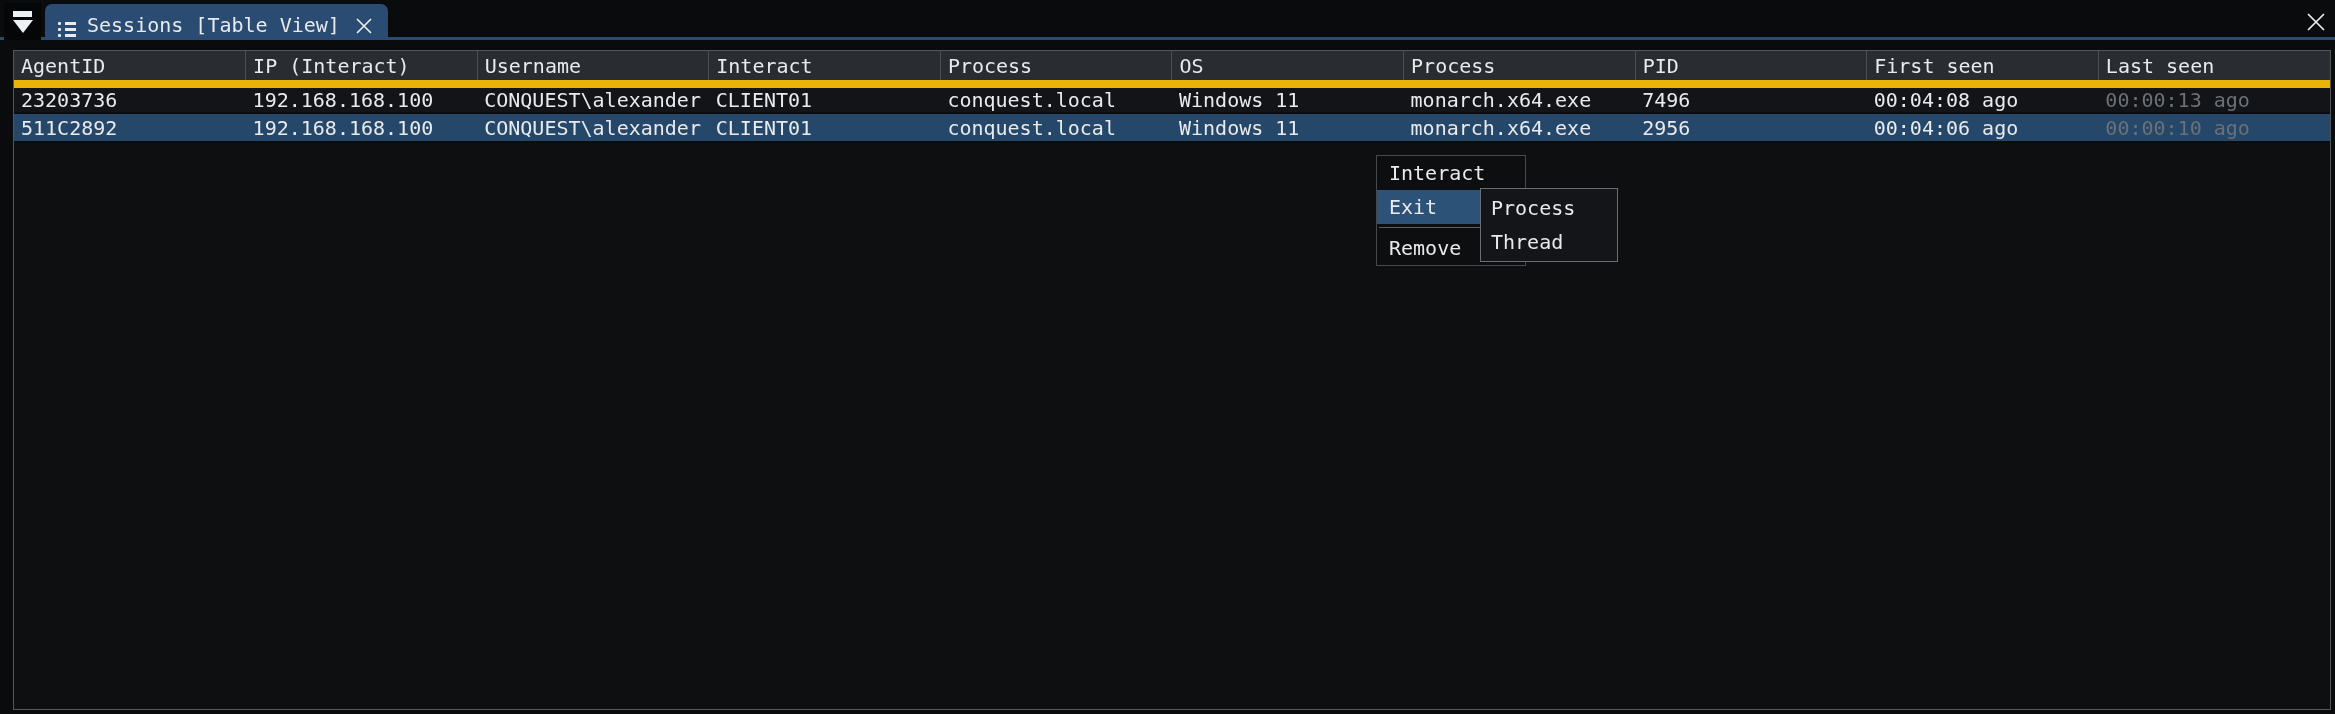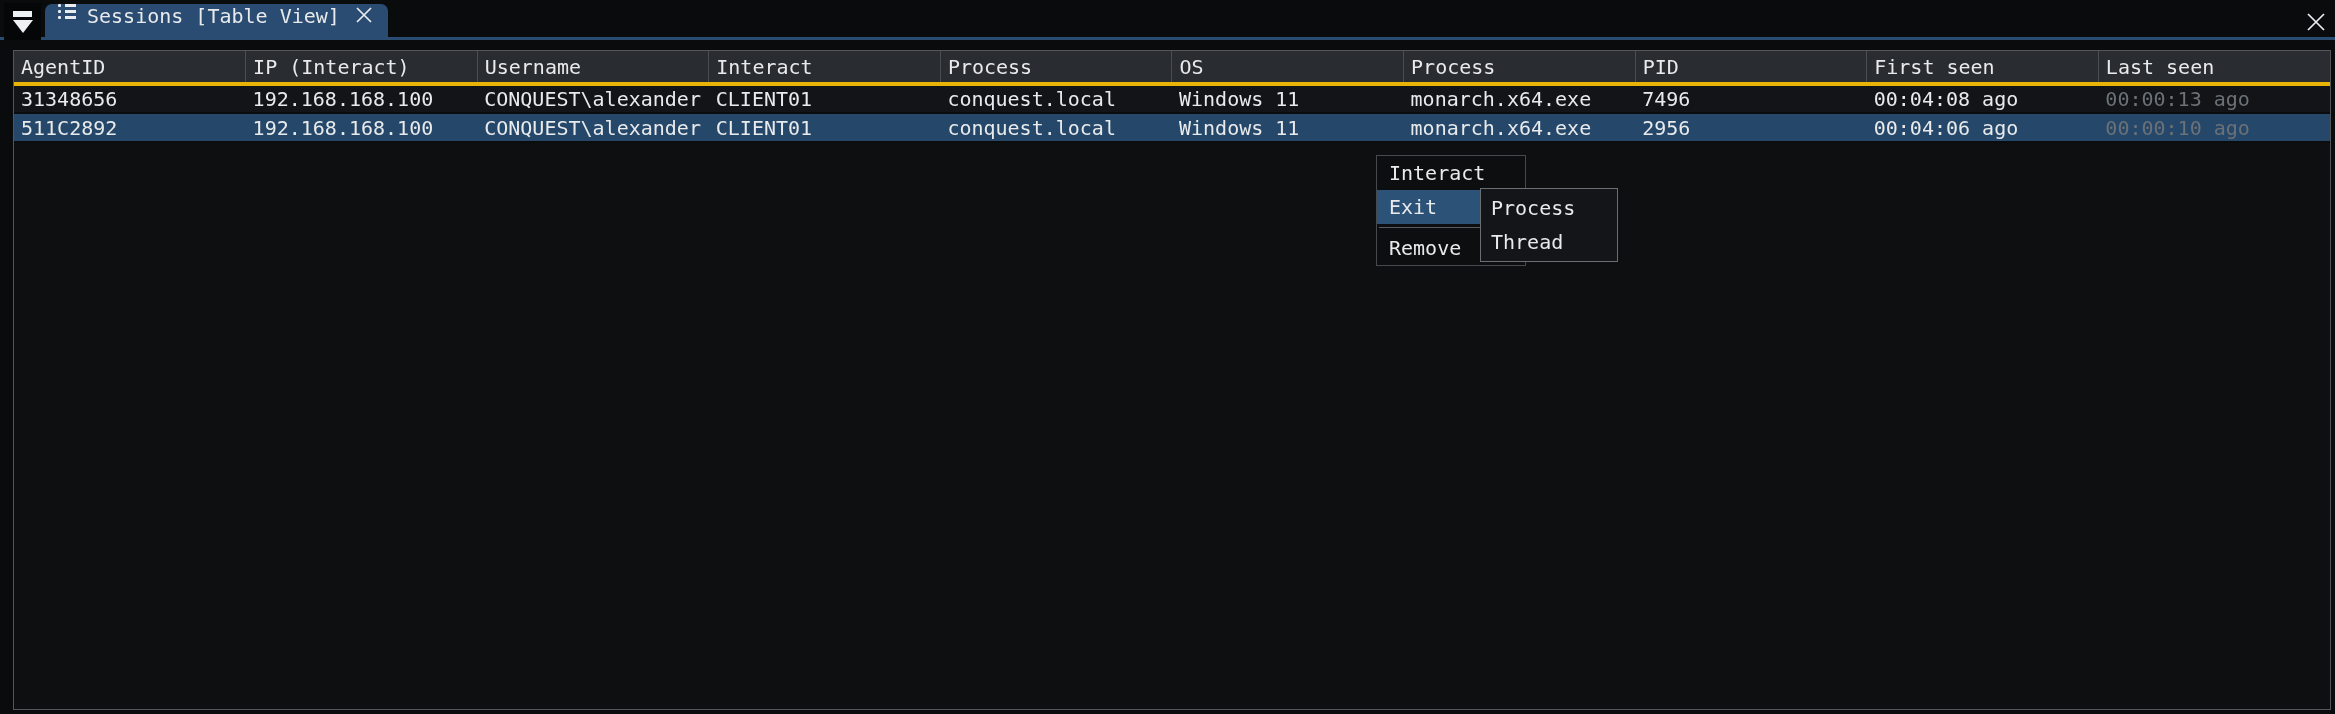--- a/index.html
+++ b/index.html
@@ -14,32 +14,32 @@
     background:var(--bg-window);
     font-family:"DejaVu Sans Mono","Liberation Mono",monospace;
     color:var(--text-primary);
     position:relative;
   }
   
   .tabbar{position:relative;height:40px;border-bottom:3px solid var(--accent);background:var(--bg-window)}
   .filter-btn{position:absolute;left:4px;top:3px;width:37px;height:37px;background:#050607;display:flex;flex-direction:column;align-items:center;justify-content:center;cursor:pointer}
   .funnel-bar{width:19px;height:6px;background:#eef1f3;margin-bottom:3px}
   .funnel-tri{width:0;height:0;border-left:10px solid transparent;border-right:10px solid transparent;border-top:13px solid #eef1f3}
-  .tab{position:absolute;left:45px;bottom:0;height:33px;display:flex;align-items:flex-start;gap:11px;padding:0 13px;background:var(--accent);border-radius:7px 7px 0 0;font-size:20px;cursor:pointer;white-space:nowrap}
+  .tab{position:absolute;left:45px;bottom:0;height:33px;display:flex;align-items:flex-end;gap:11px;padding:0 13px;background:var(--accent);border-radius:7px 7px 0 0;font-size:20px;cursor:pointer;white-space:nowrap}
   .list-icon{display:flex;flex-direction:column;gap:3px}
   .list-icon .li-row{display:flex;align-items:center;gap:4px}
   .list-icon .li-dot{width:3px;height:3px;background:#e8ecef;border-radius:1px}
   .list-icon .li-line{width:11px;height:3px;background:#e8ecef}
   .x-icon{display:inline-block;line-height:0}
   .tab .x-icon{margin-left:2px;cursor:pointer}
   .win-close{position:absolute;right:7px;top:10px;cursor:pointer}
   
   .panel{position:absolute;left:13px;top:50px;width:2318px;height:660px;background:var(--bg-panel);border:1px solid var(--border-panel);overflow:hidden}
   table{width:100%;border-collapse:collapse;table-layout:fixed;font-size:20px}
-  th{height:33px;background:var(--bg-header);font-weight:normal;text-align:left;padding:0 12px 0 7px;white-space:nowrap;overflow:hidden;border-bottom:4px solid #eab308;cursor:pointer}
+  th{height:33px;background:var(--bg-header);font-weight:normal;text-align:left;padding:0 12px 0 7px;white-space:nowrap;overflow:hidden;border-bottom:8px solid #eab308;cursor:pointer}
   th + th{border-left:1px solid var(--header-sep)}
   td{height:29px;padding:0 0 0 7px;white-space:nowrap;overflow:hidden;border-bottom:2px solid #0b0c0d;cursor:default}
   tbody tr:nth-child(odd){background:var(--row-odd)}
   tbody tr:nth-child(even){background:var(--row-even)}
   tbody tr.selected{background:var(--row-selected)}
   td.dim{color:var(--text-dim)}
   
   .context-menu{position:absolute;left:1376px;top:155px;width:150px;background:rgba(13,14,16,0.84);border:1px solid #46494d;z-index:20;font-size:20px}
   .menu-item{height:34px;display:flex;align-items:center;padding:0 6px 0 12px;cursor:pointer;white-space:nowrap}
   .menu-item.highlighted{background:var(--menu-highlight)}
@@ -98,21 +98,21 @@
         <th>Process</th>
         <th>OS</th>
         <th>Process</th>
         <th>PID</th>
         <th>First seen</th>
         <th>Last seen</th>
       </tr>
     </thead>
     <tbody>
         <tr>
-          <td>31348656</td>
+          <td>23203736</td>
           <td>192.168.168.100</td>
           <td>CONQUEST\alexander</td>
           <td>CLIENT01</td>
           <td>conquest.local</td>
           <td>Windows 11</td>
           <td>monarch.x64.exe</td>
           <td>7496</td>
           <td>00:04:08 ago</td>
           <td class="dim">00:00:13 ago</td>
         </tr>

